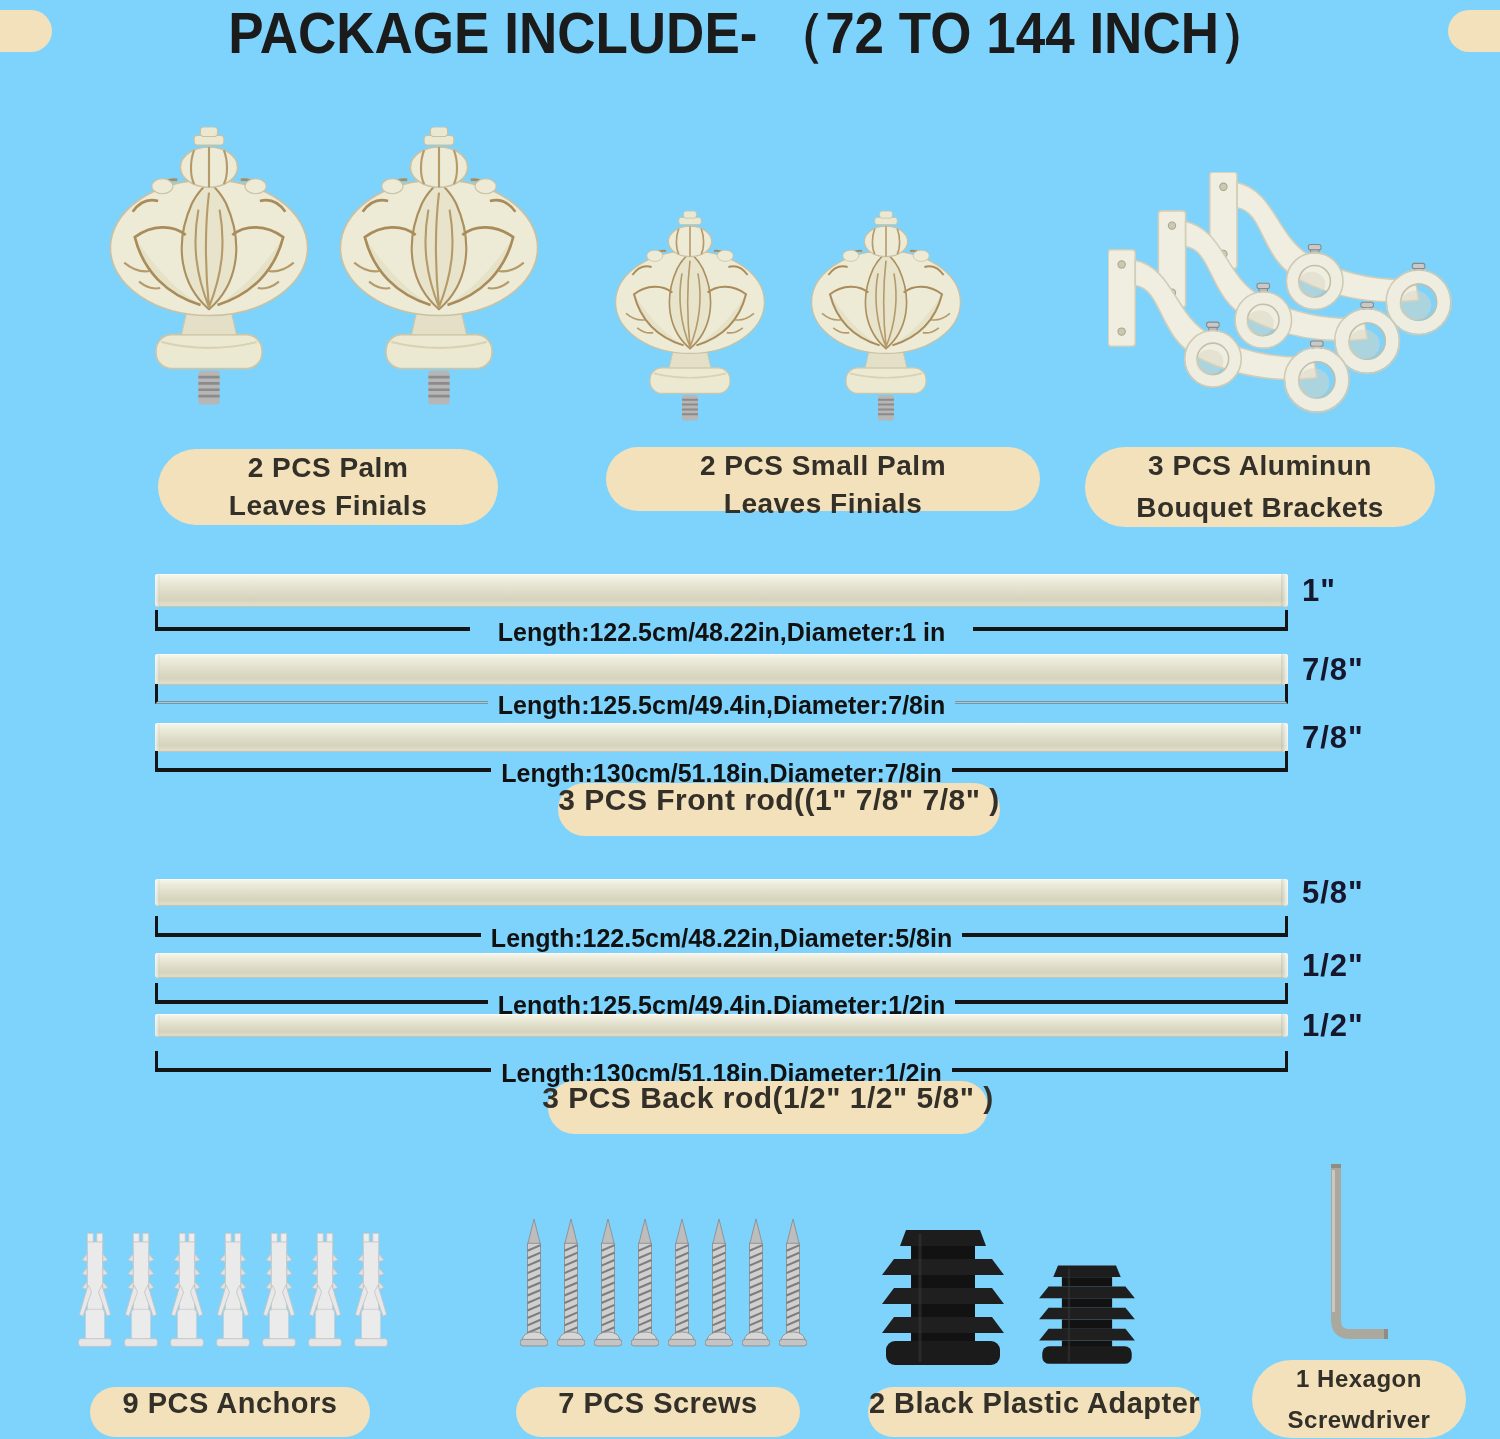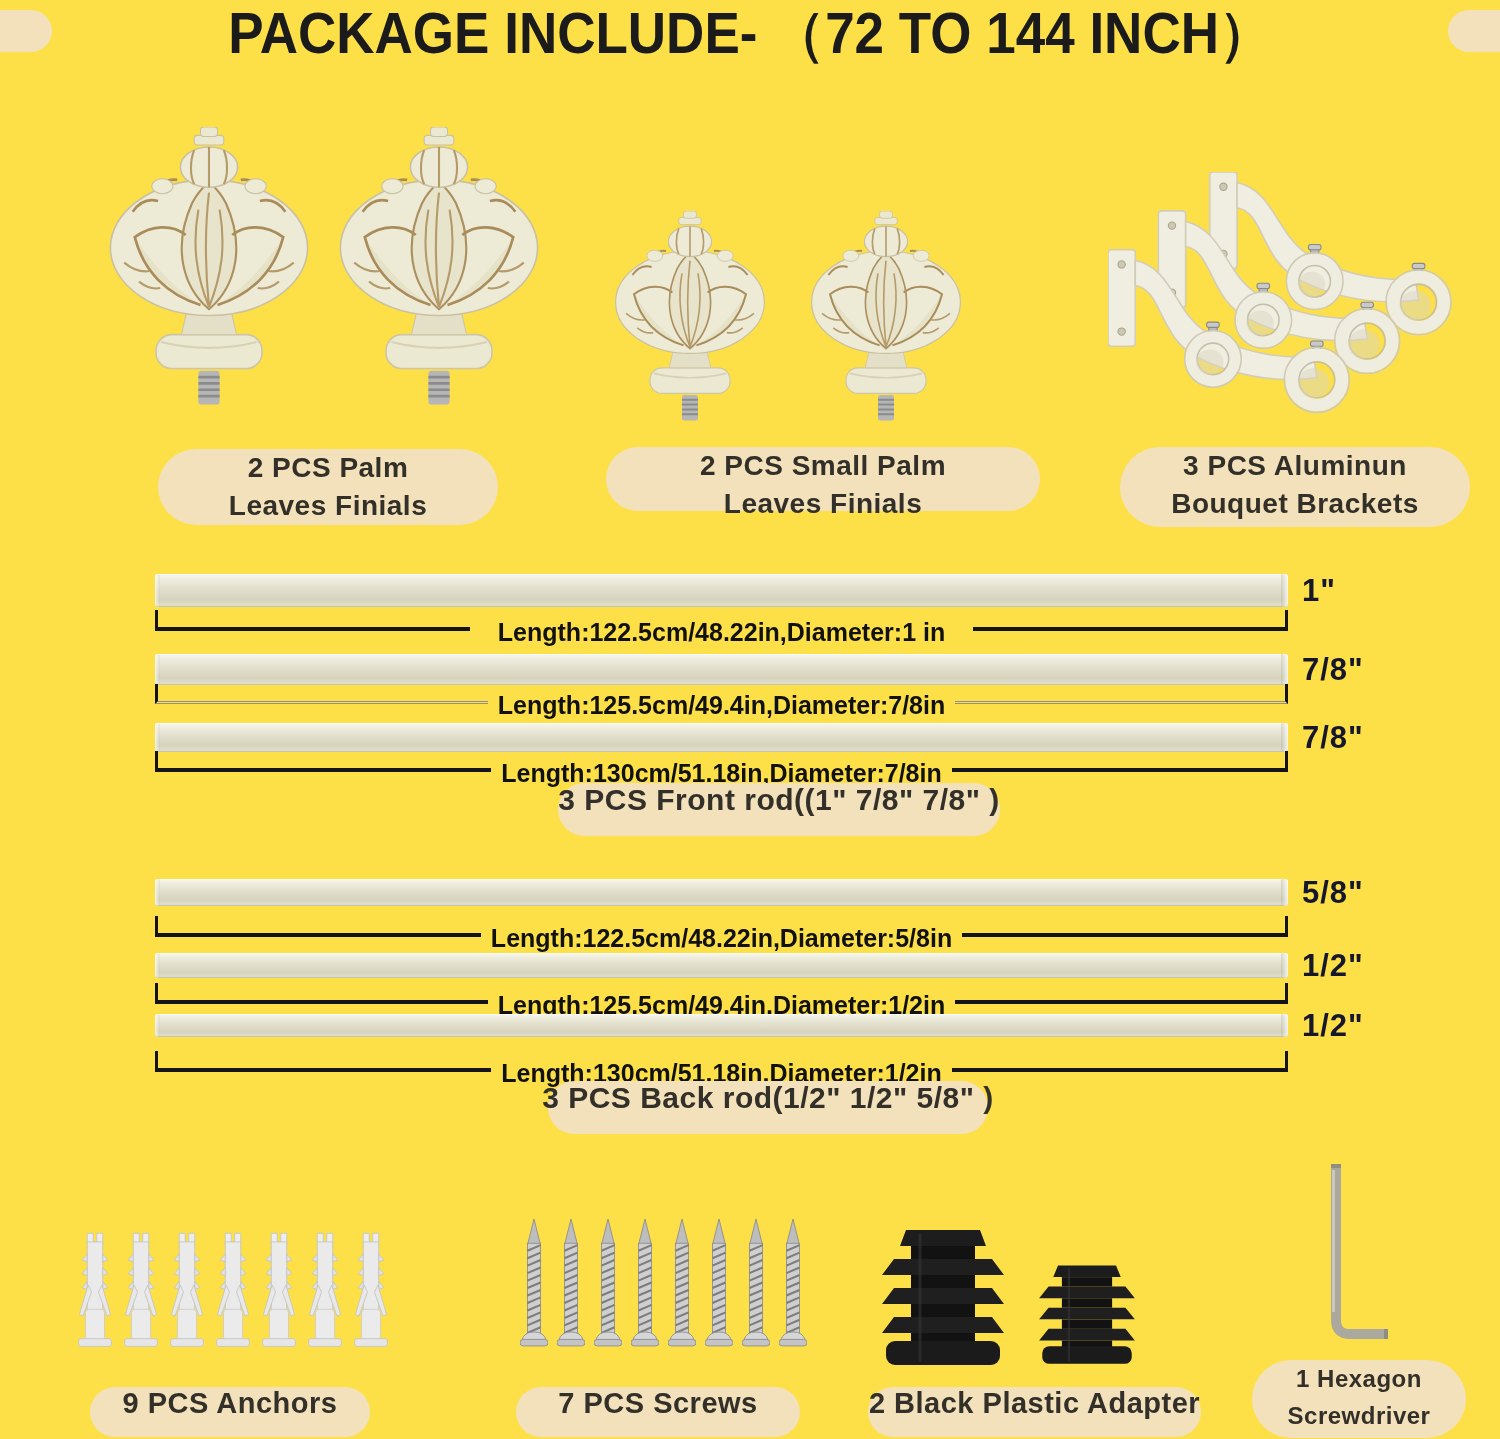--- a/index.html
+++ b/index.html
@@ -1,28 +1,28 @@
 <!DOCTYPE html>
 <html><head>
 <meta charset="utf-8">
 <style>
   html,body { margin:0; padding:0; background:#ffffff; }
   .canvas {
-    position:relative; width:1500px; height:1439px; background:#fde047; overflow:hidden;
+    position:relative; width:1500px; height:1439px; background:#7dd3fc; overflow:hidden;
     font-family:"Liberation Sans", sans-serif; color:#1b1b1b;
   }
   .deco { position:absolute; width:78px; height:42px; border-radius:21px; background:#F2E1BA; }
   .title {
     position:absolute; left:0; top:-2px; width:100%; margin:0; text-align:center;
     font-size:57px; font-weight:bold; color:#1b1b1b; line-height:70px; white-space:nowrap;
   }
   .title span { display:inline-block; transform:scaleX(.93); transform-origin:center; }
   .pill {
     position:absolute; background:#F2E1BA; border-radius:44px;
-    display:flex; flex-direction:column; align-items:center; justify-content:flex-start;
+    display:flex; flex-direction:column; align-items:center; justify-content:space-between;
     font-weight:bold; color:#33302a; text-align:center; white-space:nowrap;
   }
   .pill.two  { font-size:28px; line-height:38px; letter-spacing:.5px; }
   .pill.one  { font-size:29px; letter-spacing:.5px; }
   .pill.big  { font-size:30px; border-radius:27px; }
   .rod {
     position:absolute; border-radius:3px;
     background:linear-gradient(180deg,#f7f7ee 0%,#ecead9 22%,#dedcc8 55%,#d5d3bc 78%,#e6e4d2 100%);
     box-shadow:inset 0 1px 0 rgba(255,255,255,.85), inset 0 -1px 1px rgba(120,120,95,.3);
   }
@@ -162,21 +162,21 @@
   </svg>
 
   <div class="pill two" style="left:158px; top:449px; width:340px; height:76px;">
     <span>2 PCS Palm</span>
     <span>Leaves Finials</span>
   </div>
   <div class="pill two" style="left:606px; top:447px; width:434px; height:64px;">
     <span>2 PCS Small Palm</span>
     <span>Leaves Finials</span>
   </div>
-  <div class="pill two" style="left:1120px; top:447px; width:350px; height:80px;">
+  <div class="pill two" style="left:1085px; top:447px; width:350px; height:80px;">
     <span>3 PCS Aluminun</span>
     <span>Bouquet Brackets</span>
   </div>
 
   <div class="rod" style="left:155px; top:574px; width:1133px; height:33px;"></div>
   <div class="rlabel" style="left:1302px; top:574px; height:33px;">1"</div>
   <div class="dim" style="left:155px; top:606px; width:1133px;gap:18px;">
     <span class="seg l"></span>
     <span class="txt">Length:122.5cm/48.22in,Diameter:1 in</span>
     <span class="seg r"></span>

